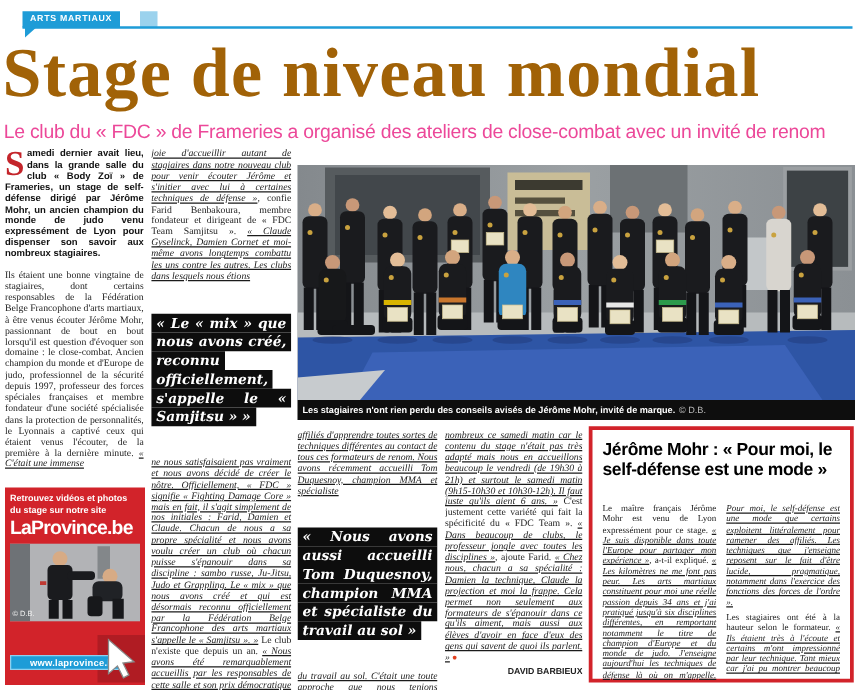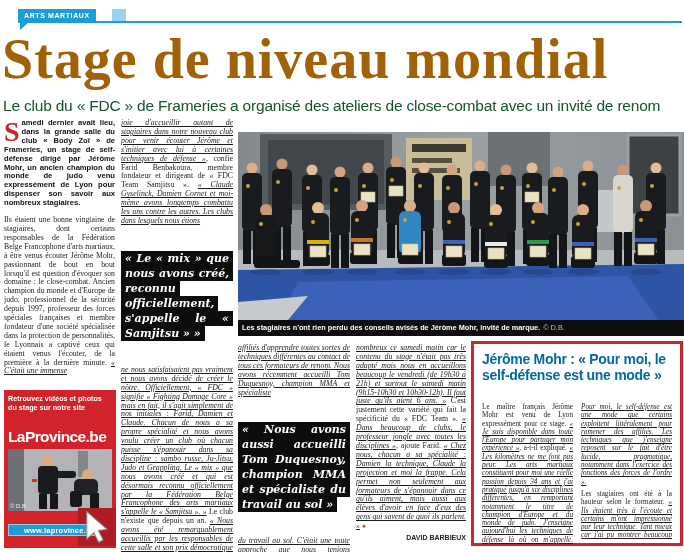--- a/index.html
+++ b/index.html
@@ -19,21 +19,21 @@
     letter-spacing:.6px;padding:0 6px;text-transform:uppercase;}
   .kicker-fold{position:absolute;left:112px;top:9px;width:14px;height:13px;background:#79c3e7;opacity:.75;}
   .kicker-tail{position:absolute;left:20px;top:22px;width:0;height:0;
     border-top:8px solid var(--blue);border-right:9px solid transparent;}
   .kicker-rule{position:absolute;left:18px;top:21px;width:664px;height:2px;background:var(--blue);}
   
   .headline{position:absolute;left:2px;top:28px;width:682px;
     font:900 56px/62px "Liberation Serif","DejaVu Serif",serif;color:#a16207;
     letter-spacing:1px;white-space:nowrap;}
   .subhead{position:absolute;left:3px;top:96px;width:680px;
-    font:15.5px/19px "Liberation Sans","DejaVu Sans",sans-serif;color:#14532d;letter-spacing:-.2px;}
+    font:15.5px/19px "Liberation Sans","DejaVu Sans",sans-serif;color:#ec4899;letter-spacing:-.2px;}
   
   .bodycol{position:absolute;font-size:7.8px;line-height:8.9px;text-align:justify;overflow:hidden;}
   .col1{left:4px;top:119px;width:111px;height:268px;}
   .col2{left:121px;top:119px;width:112px;height:433px;}
   .col3{left:238px;top:344px;width:112px;height:208px;}
   .col4{left:356px;top:344px;width:110px;height:208px;}
   .intro{font:bold 7.6px/8.9px "Liberation Sans","DejaVu Sans",sans-serif;color:#111;text-align:justify;}
   .dropcap{float:left;color:#c4252b;font:bold 28px/25px "Liberation Serif",serif;margin:0 2px 0 0;}
   .seg-i{font-style:italic;text-decoration:underline;}
   .seg-n{font-style:normal;}
@@ -46,32 +46,32 @@
   
   .photo{position:absolute;left:238px;top:132px;width:446px;height:188px;background:#8e9397;overflow:hidden;}
   .caption{position:absolute;left:238px;top:320px;width:446px;height:16px;background:#0e0e0e;
     color:#fff;font:bold 7.3px/16px "Liberation Sans","DejaVu Sans",sans-serif;padding:0 4px;box-sizing:border-box;
     white-space:nowrap;overflow:hidden;}
   .caption .credit{color:#bdbdbd;font-weight:normal;margin-left:3px;}
   
   .promo{position:absolute;left:4px;top:390px;width:112px;height:158px;background:var(--red);
     color:#fff;font-family:"Liberation Sans","DejaVu Sans",sans-serif;box-sizing:border-box;padding:5px 4px;}
   .promo-intro{font:bold 7.2px/8.6px "Liberation Sans",sans-serif;}
-  .promo-brand{font:bold 15.5px/18px "Liberation Sans",sans-serif;letter-spacing:-.6px;margin-top:16px;}
+  .promo-brand{font:bold 15.5px/18px "Liberation Sans",sans-serif;letter-spacing:-.6px;margin-top:2px;}
   .promo-photo{position:relative;width:104px;height:62px;margin-top:3px;background:#b4b5b8;}
   .promo-credit{position:absolute;left:2px;bottom:2px;font:6px "Liberation Sans",sans-serif;color:#f2f2f2;}
   .promo-link{position:absolute;left:4px;bottom:12px;width:88px;height:12px;background:var(--blue);
     font:bold 7.5px/12px "Liberation Sans",sans-serif;color:#fff;text-align:right;letter-spacing:.2px;
     border:1px solid #8ed0ef;box-sizing:border-box;cursor:pointer;}
   .promo-cursor{position:absolute;right:2px;bottom:4px;width:34px;height:34px;}
   .promo-cursor-shadow{position:absolute;right:0;bottom:2px;width:38px;height:38px;background:#b01c23;}
   
   .sidebar{position:absolute;left:471px;top:341px;width:212px;height:205px;background:#fff;
     border:3px solid var(--red);box-sizing:border-box;padding:7px 8px 4px 8px;}
-  .sidebar-title{font:bold 14px/16px "Liberation Sans","DejaVu Sans",sans-serif;color:#0369a1;letter-spacing:-.3px;}
+  .sidebar-title{font:bold 14px/16px "Liberation Sans","DejaVu Sans",sans-serif;color:#000000;letter-spacing:-.3px;}
   .sidebar-body{margin-top:20px;column-count:2;column-gap:8px;height:148px;overflow:hidden;
     font-size:7.2px;line-height:8.3px;text-align:justify;font-family:"Liberation Serif",serif;}
   .sidebar-body p{margin:0 0 4px 0;}
 </style>
 </head>
 <body>
 
 <div class="page">
 
   <div class="kicker">ARTS MARTIAUX</div>

